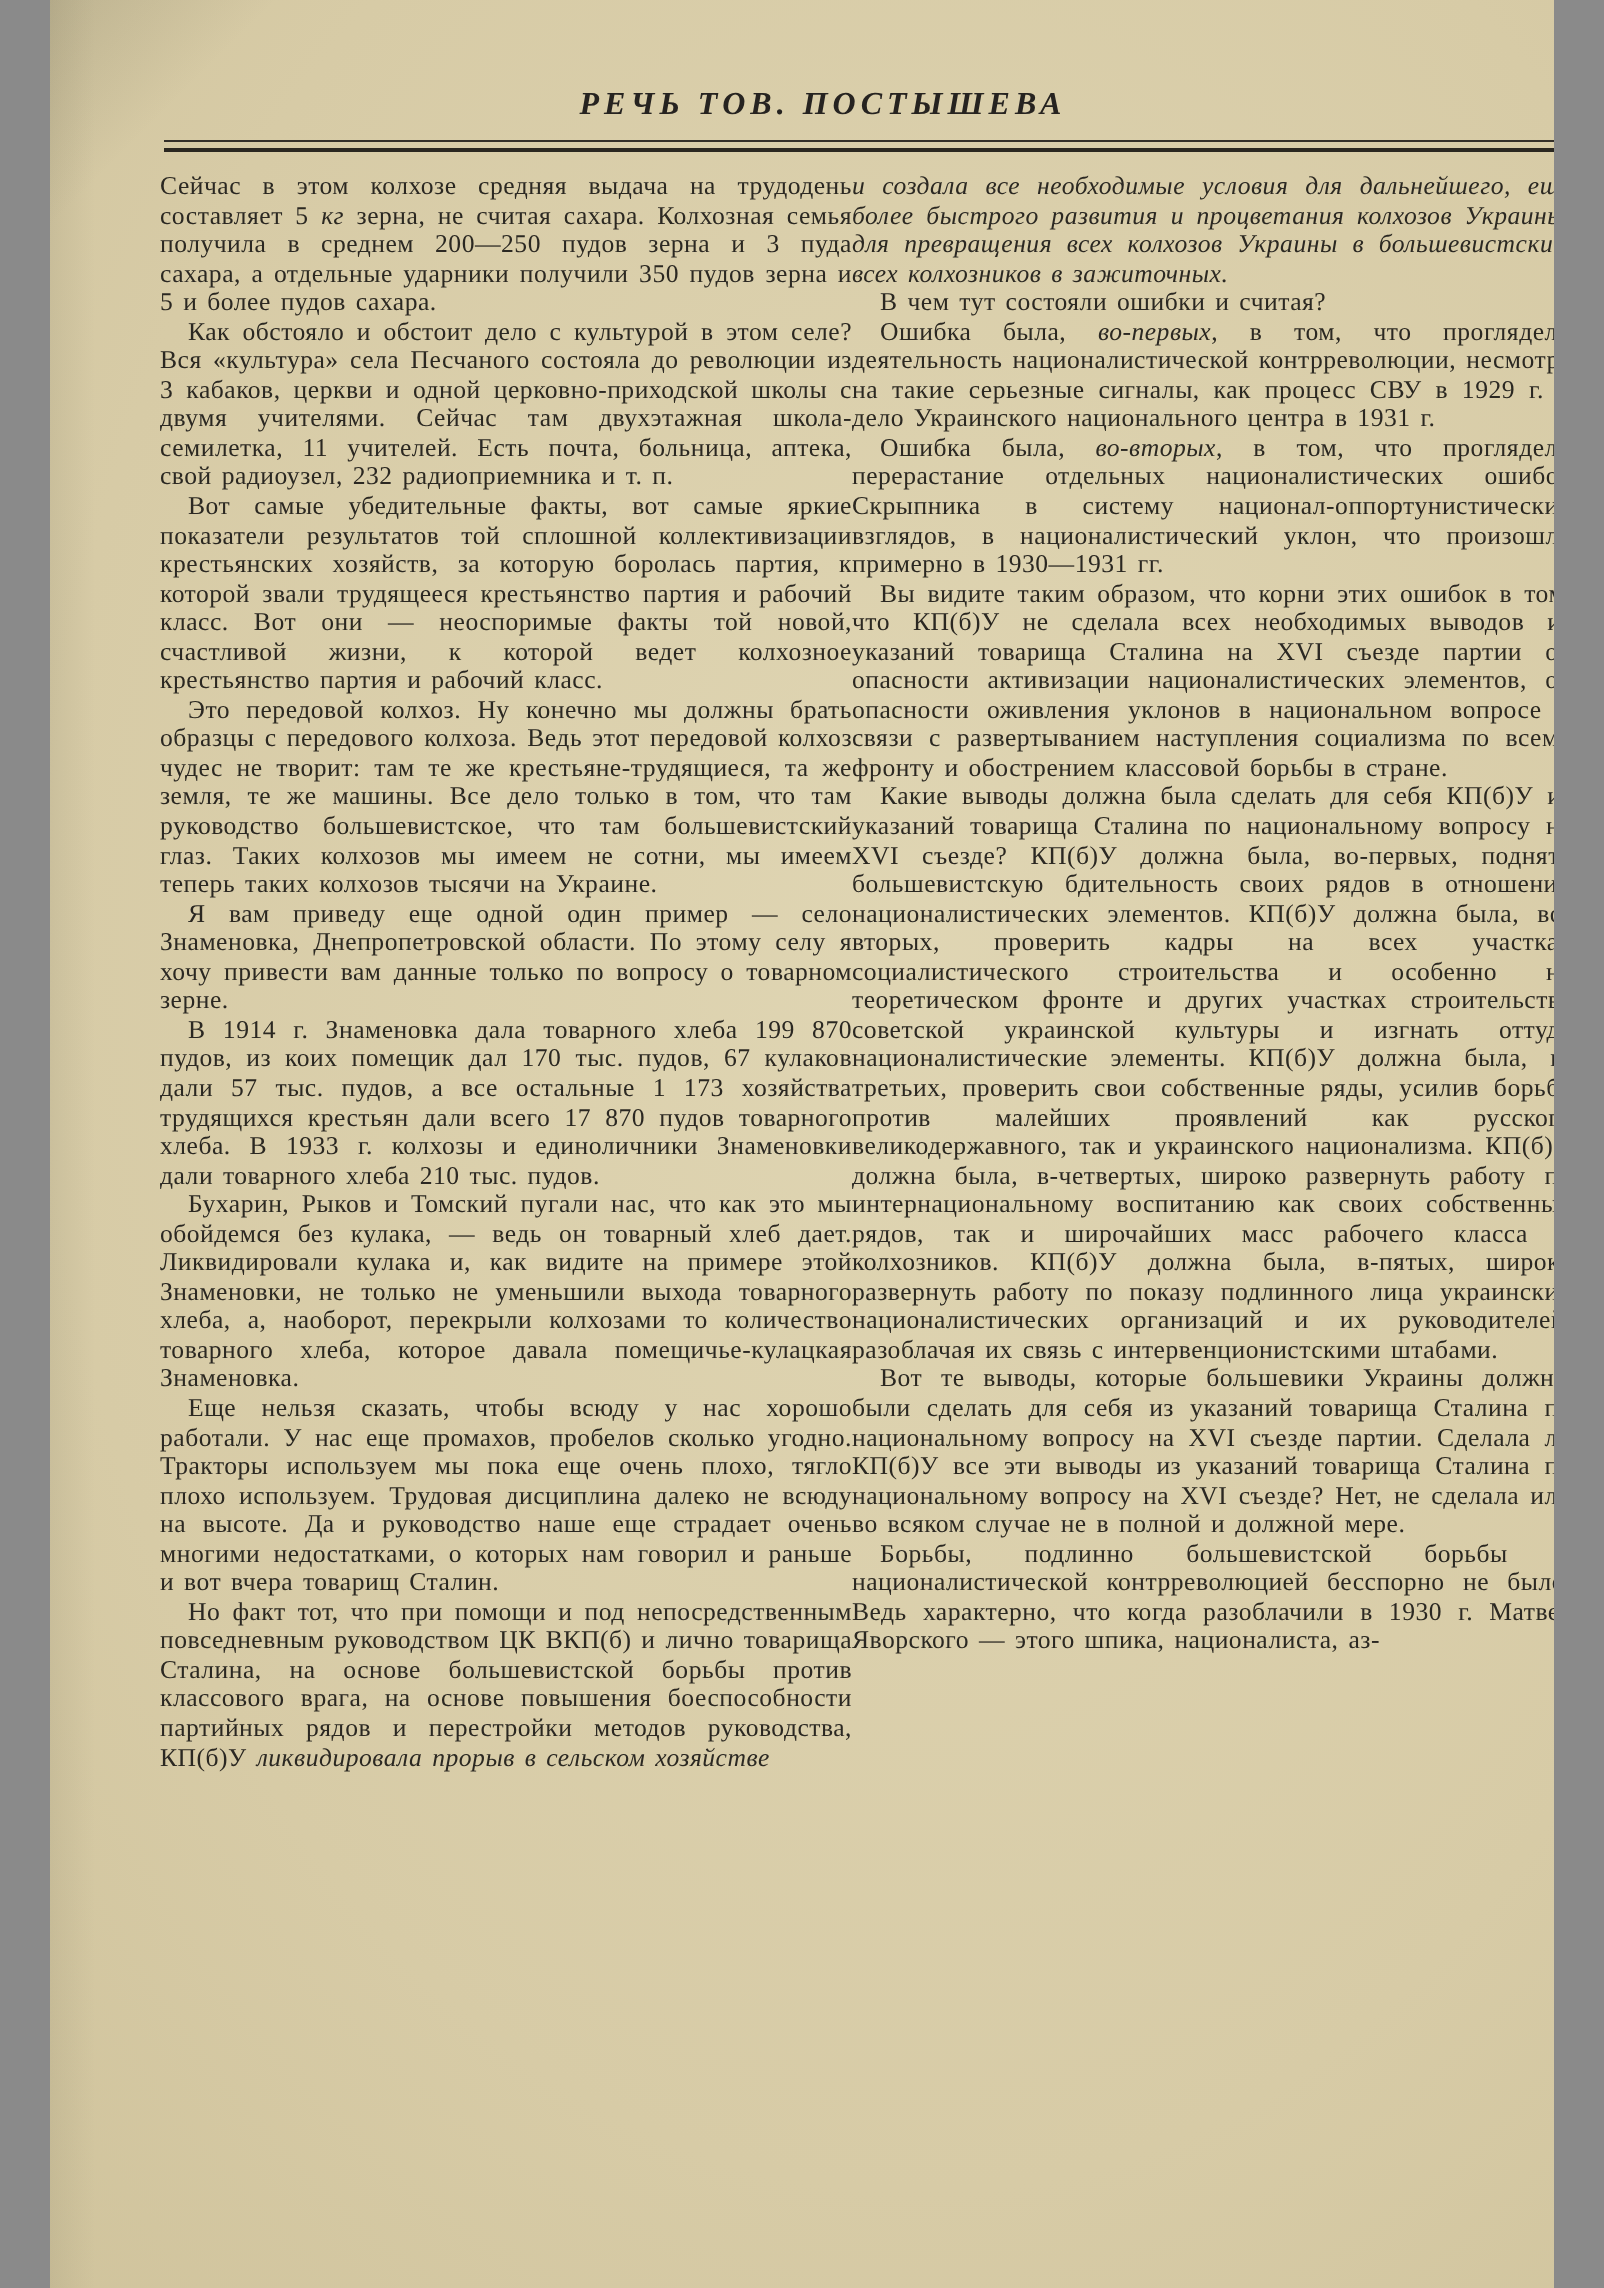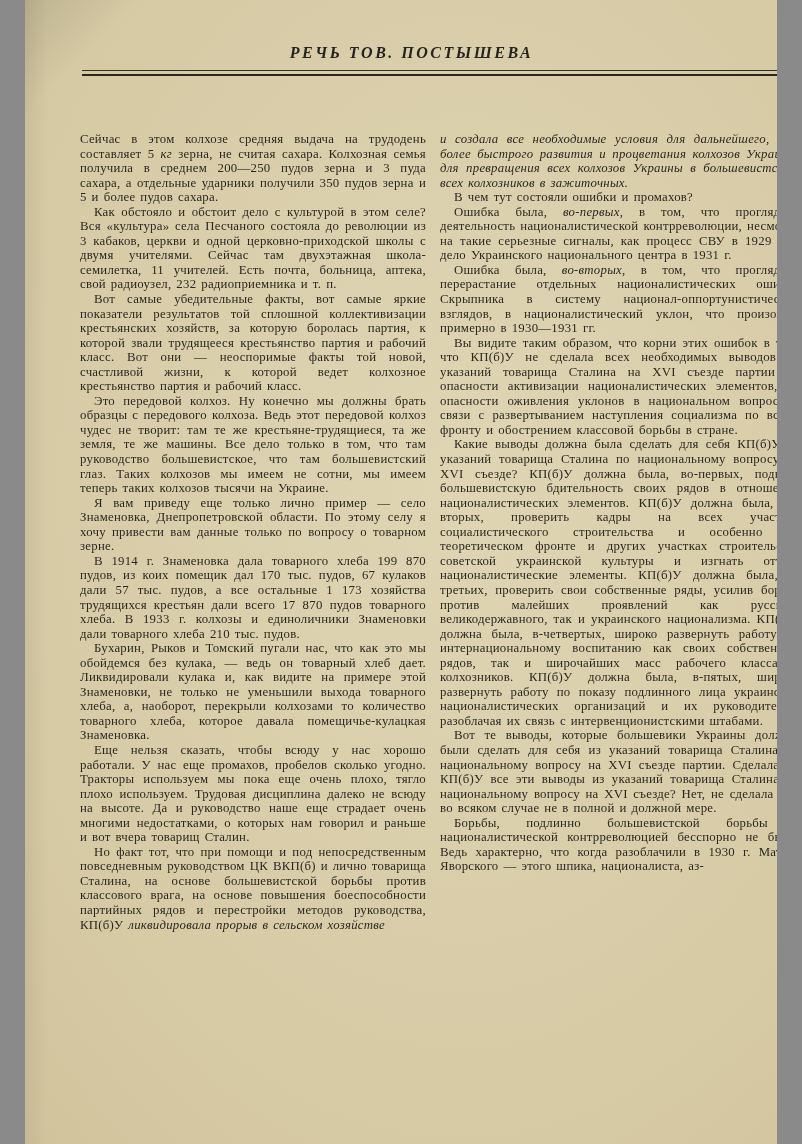--- a/index.html
+++ b/index.html
@@ -70,22 +70,20 @@
     height: 3px;
     border-top: 1.5px solid #332f28;
     border-bottom: 2.5px solid #2a2720;
   }
   .text-columns {
     position: absolute;
     top: 86px;
     left: 55px;
     width: 720px;
     display: flex;
-    gap: 14px;
-    margin-top: 46px;
   }
   .col {
     text-align: justify;
     font-size: 12.8px;
     line-height: 14.55px;
     letter-spacing: 0.25px;
     word-spacing: 1.5px;
     color: #2b2822;
   }
   .col-left  { width: 346px; }
@@ -109,29 +107,29 @@
   </div>
 
   <div class="header-rule"></div>
 
   <div class="text-columns">
     <div class="col col-left" id="left-column">
         <p class="para noindent"><span class="seg-normal">Сейчас в этом колхозе средняя выдача на трудодень составляет 5 </span><span class="seg-italic">кг</span><span class="seg-normal"> зерна, не считая сахара. Колхозная семья получила в среднем 200—250 пудов зерна и 3 пуда сахара, а отдельные ударники получили 350 пудов зерна и 5 и более пудов сахара.</span></p>
         <p class="para"><span class="seg-normal">Как обстояло и обстоит дело с культурой в этом селе? Вся «культура» села Песчаного состояла до революции из 3 кабаков, церкви и одной церковно-приходской школы с двумя учителями. Сейчас там двухэтажная школа-семилетка, 11 учителей. Есть почта, больница, аптека, свой радиоузел, 232 радиоприемника и т. п.</span></p>
         <p class="para"><span class="seg-normal">Вот самые убедительные факты, вот самые яркие показатели результатов той сплошной коллективизации крестьянских хозяйств, за которую боролась партия, к которой звали трудящееся крестьянство партия и рабочий класс. Вот они — неоспоримые факты той новой, счастливой жизни, к которой ведет колхозное крестьянство партия и рабочий класс.</span></p>
         <p class="para"><span class="seg-normal">Это передовой колхоз. Ну конечно мы должны брать образцы с передового колхоза. Ведь этот передовой колхоз чудес не творит: там те же крестьяне-трудящиеся, та же земля, те же машины. Все дело только в том, что там руководство большевистское, что там большевистский глаз. Таких колхозов мы имеем не сотни, мы имеем теперь таких колхозов тысячи на Украине.</span></p>
-        <p class="para"><span class="seg-normal">Я вам приведу еще только лично пример — село Знаменовка, Днепропетровской области. По этому селу я хочу привести вам данные только по вопросу о товарном зерне.</span></p>
+        <p class="para"><span class="seg-normal">Я вам приведу еще одной один пример — село Знаменовка, Днепропетровской области. По этому селу я хочу привести вам данные только по вопросу о товарном зерне.</span></p>
         <p class="para"><span class="seg-normal">В 1914 г. Знаменовка дала товарного хлеба 199 870 пудов, из коих помещик дал 170 тыс. пудов, 67 кулаков дали 57 тыс. пудов, а все остальные 1 173 хозяйства трудящихся крестьян дали всего 17 870 пудов товарного хлеба. В 1933 г. колхозы и единоличники Знаменовки дали товарного хлеба 210 тыс. пудов.</span></p>
         <p class="para"><span class="seg-normal">Бухарин, Рыков и Томский пугали нас, что как это мы обойдемся без кулака, — ведь он товарный хлеб дает. Ликвидировали кулака и, как видите на примере этой Знаменовки, не только не уменьшили выхода товарного хлеба, а, наоборот, перекрыли колхозами то количество товарного хлеба, которое давала помещичье-кулацкая Знаменовка.</span></p>
         <p class="para"><span class="seg-normal">Еще нельзя сказать, чтобы всюду у нас хорошо работали. У нас еще промахов, пробелов сколько угодно. Тракторы используем мы пока еще очень плохо, тягло плохо используем. Трудовая дисциплина далеко не всюду на высоте. Да и руководство наше еще страдает очень многими недостатками, о которых нам говорил и раньше и вот вчера товарищ Сталин.</span></p>
         <p class="para"><span class="seg-normal">Но факт тот, что при помощи и под непосредственным повседневным руководством ЦК ВКП(б) и лично товарища Сталина, на основе большевистской борьбы против классового врага, на основе повышения боеспособности партийных рядов и перестройки методов руководства, КП(б)У </span><span class="seg-italic">ликвидировала прорыв в сельском хозяйстве</span></p>
       </div>
     <div class="col col-right" id="right-column">
         <p class="para noindent"><span class="seg-italic">и создала все необходимые условия для дальнейшего, еще более быстрого развития и процветания колхозов Украины, для превращения всех колхозов Украины в большевистские, всех колхозников в зажиточных.</span></p>
-        <p class="para"><span class="seg-normal">В чем тут состояли ошибки и промахов?</span></p>
+        <p class="para"><span class="seg-normal">В чем тут состояли ошибки и считая?</span></p>
         <p class="para"><span class="seg-normal">Ошибка была, </span><span class="seg-italic">во-первых</span><span class="seg-normal">, в том, что проглядели деятельность националистической контрреволюции, несмотря на такие серьезные сигналы, как процесс СВУ в 1929 г. и дело Украинского национального центра в 1931 г.</span></p>
         <p class="para"><span class="seg-normal">Ошибка была, </span><span class="seg-italic">во-вторых</span><span class="seg-normal">, в том, что проглядели перерастание отдельных националистических ошибок Скрыпника в систему национал-оппортунистических взглядов, в националистический уклон, что произошло примерно в 1930—1931 гг.</span></p>
         <p class="para"><span class="seg-normal">Вы видите таким образом, что корни этих ошибок в том, что КП(б)У не сделала всех необходимых выводов из указаний товарища Сталина на XVI съезде партии об опасности активизации националистических элементов, об опасности оживления уклонов в национальном вопросе в связи с развертыванием наступления социализма по всему фронту и обострением классовой борьбы в стране.</span></p>
         <p class="para"><span class="seg-normal">Какие выводы должна была сделать для себя КП(б)У из указаний товарища Сталина по национальному вопросу на XVI съезде? КП(б)У должна была, во-первых, поднять большевистскую бдительность своих рядов в отношении националистических элементов. КП(б)У должна была, во-вторых, проверить кадры на всех участках социалистического строительства и особенно на теоретическом фронте и других участках строительства советской украинской культуры и изгнать оттуда националистические элементы. КП(б)У должна была, в-третьих, проверить свои собственные ряды, усилив борьбу против малейших проявлений как русского великодержавного, так и украинского национализма. КП(б)У должна была, в-четвертых, широко развернуть работу по интернациональному воспитанию как своих собственных рядов, так и широчайших масс рабочего класса и колхозников. КП(б)У должна была, в-пятых, широко развернуть работу по показу подлинного лица украинских националистических организаций и их руководителей, разоблачая их связь с интервенционистскими штабами.</span></p>
         <p class="para"><span class="seg-normal">Вот те выводы, которые большевики Украины должны были сделать для себя из указаний товарища Сталина по национальному вопросу на XVI съезде партии. Сделала ли КП(б)У все эти выводы из указаний товарища Сталина по национальному вопросу на XVI съезде? Нет, не сделала или во всяком случае не в полной и должной мере.</span></p>
         <p class="para"><span class="seg-normal">Борьбы, подлинно большевистской борьбы с националистической контрреволюцией бесспорно не было. Ведь характерно, что когда разоблачили в 1930 г. Матвея Яворского — этого шпика, националиста, аз-</span></p>
       </div>
   </div>
 
 </div>

